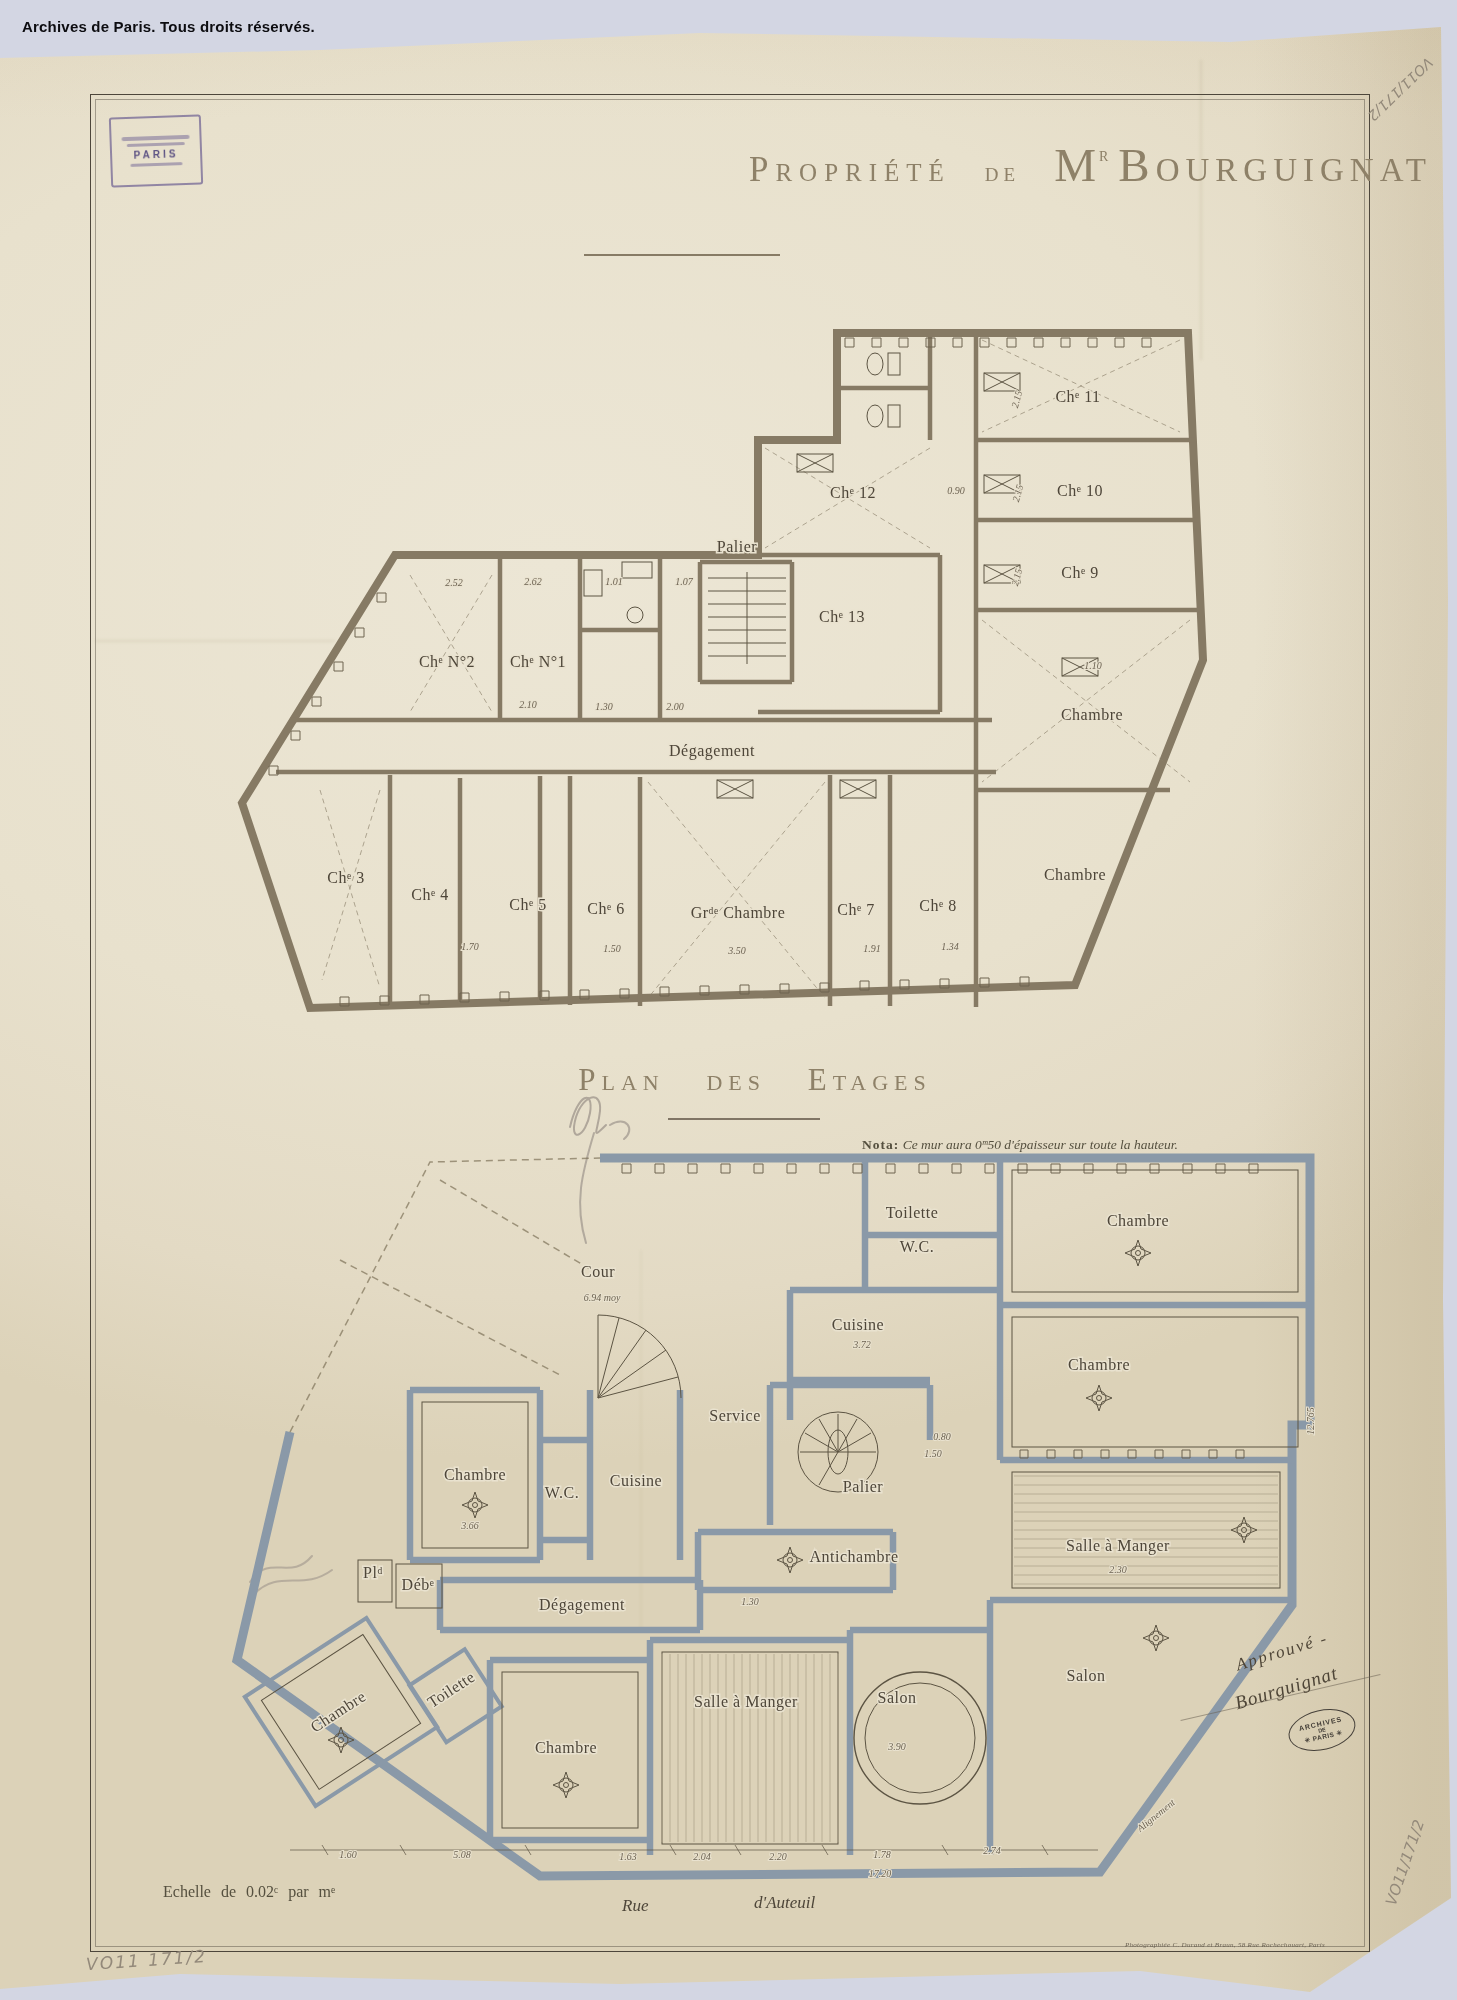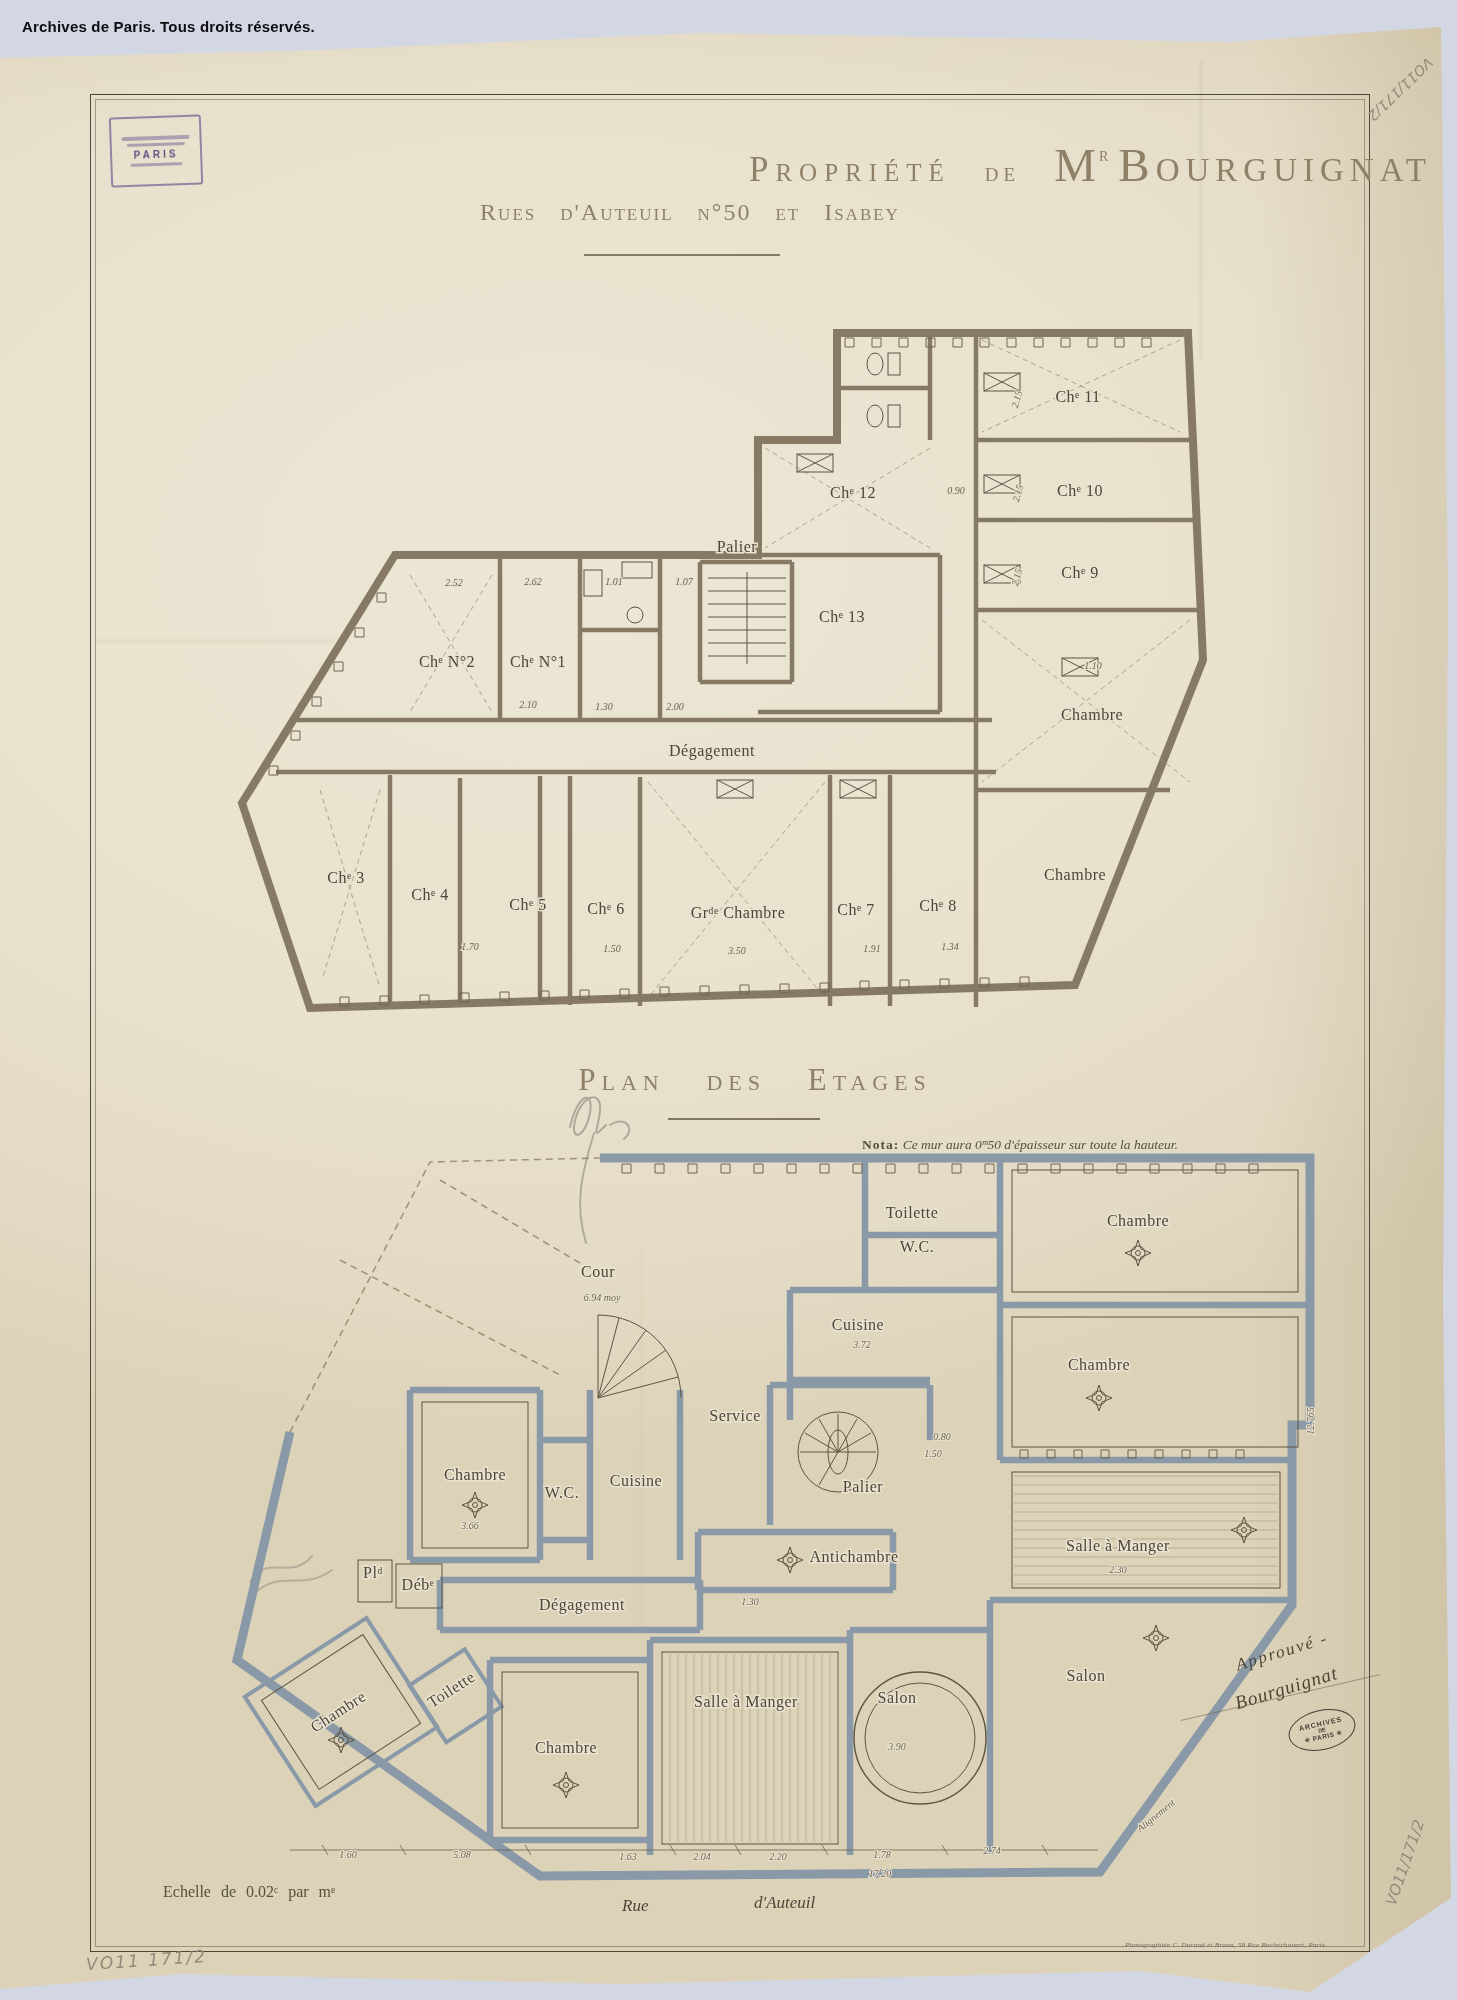--- a/index.html
+++ b/index.html
@@ -99,21 +99,20 @@
   <div id="corner-stamp">
     <div class="smudge" style="width:68px"></div>
     <div class="smudge" style="width:58px;height:3px"></div>
     <div class="city">PARIS</div>
     <div class="smudge" style="width:52px;height:3px"></div>
   </div>
 
   <div id="title-row">
     <span class="eng t1">Propriété</span><span class="eng t2">de</span><span class="eng tm">M</span><span class="eng tsup">r</span><span class="eng tname">Bourguignat</span>
   </div>
-  <div id="subtitle-row" class="eng">Rues d'Auteuil n°50 et Isabey</div>
   <div id="title-underline"></div>
 
   <svg id="plan1" style="position:absolute;left:230px;top:320px" width="990" height="700" viewBox="0 0 990 700">
     <defs>
       <g id="fp">
         <rect x="-18" y="-9" width="36" height="18"></rect>
         <line x1="-18" y1="-9" x2="18" y2="9"></line>
         <line x1="-18" y1="9" x2="18" y2="-9"></line>
       </g>
     </defs>

